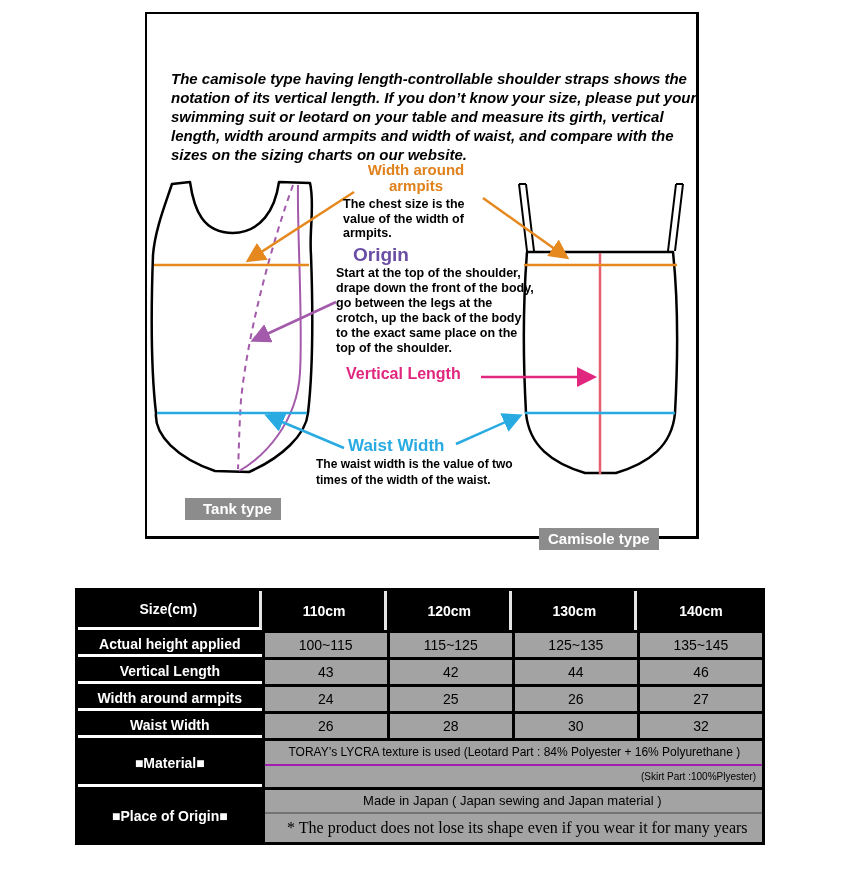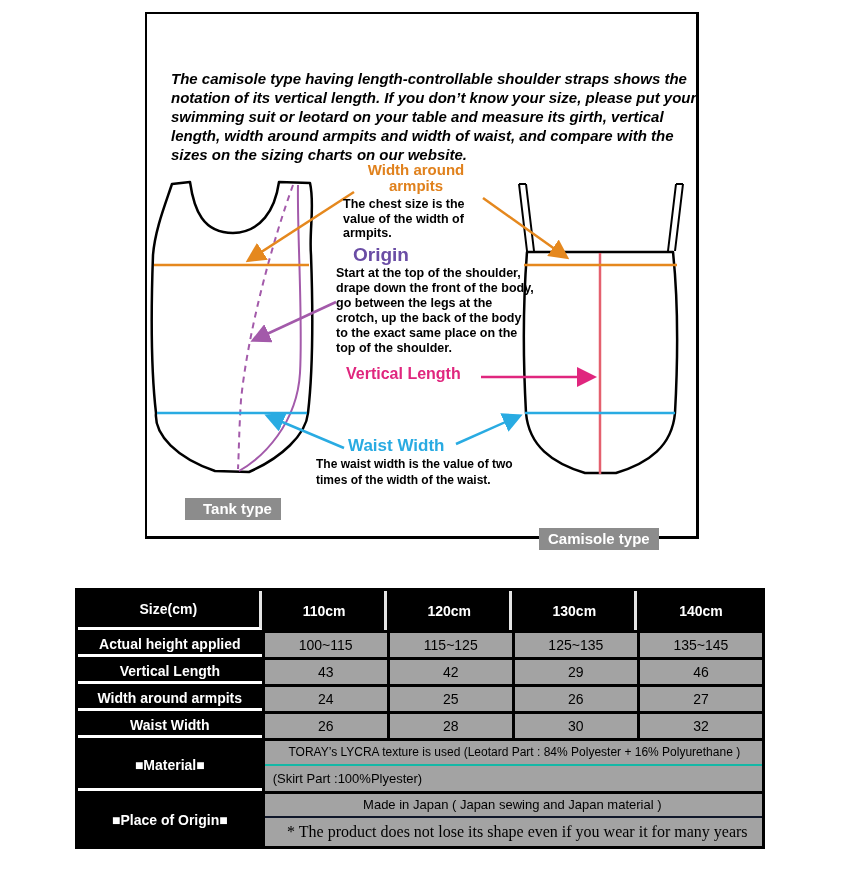--- a/index.html
+++ b/index.html
@@ -38,23 +38,23 @@
   .size-table th,.size-table td{font-size:14px;padding:0;}
   .size-table col.c-label{width:182px;}
   .size-table col.c-data{width:121px;}
   .size-table th{background:#000;color:#fff;font-weight:bold;}
   .size-table thead th{height:36px;}
   .size-table thead th.sep{border-right:3px solid #e5e5e5;}
   .size-table th.rowlabel{border-bottom:3px solid #fff;}
   .size-table tbody td{background:#a3a3a3;color:#000;text-align:center;height:21px;font-weight:normal;}
   .size-table tbody tr th{height:21px;}
   .mcell{background:#fff;text-align:left;}
-  .mline1{border-bottom:2px solid #14b8a6;padding:4px 6px 5px 8px;font-size:12px;}
-  .mline2{padding:5px 6px 5px 8px;text-align:left;font-size:13px;}
-  .oline1{border-bottom:2px solid #0f172a;padding:3px 6px 4px 4px;font-size:13px;}
+  .mline1{border-bottom:2px solid #a21caf;padding:4px 6px 5px 8px;font-size:12px;}
+  .mline2{padding:5px 6px 5px 8px;text-align:right;font-size:10px;}
+  .oline1{border-bottom:2px solid #737373;padding:3px 6px 4px 4px;font-size:13px;}
   .oline2{padding:5px 6px 5px 14px;font-size:16px;font-family:Liberation Serif, serif;}
   .biglabel{height:48px;}
 </style>
 </head>
 <body>
 
 <div class="page">
 
   <div class="info-box">
     <p class="intro">The camisole type having length-controllable shoulder straps shows the notation of its vertical length. If you don’t know your size, please put your swimming suit or leotard on your table and measure its girth, vertical length, width around armpits and width of waist, and compare with the sizes on the sizing charts on our website.</p>
@@ -139,21 +139,21 @@
         <th class="rowlabel">Actual height applied</th>
         <td>100~115</td>
         <td>115~125</td>
         <td>125~135</td>
         <td>135~145</td>
       </tr>
       <tr>
         <th class="rowlabel">Vertical Length</th>
         <td>43</td>
         <td>42</td>
-        <td>29</td>
+        <td>44</td>
         <td>46</td>
       </tr>
       <tr>
         <th class="rowlabel">Width around armpits</th>
         <td>24</td>
         <td>25</td>
         <td>26</td>
         <td>27</td>
       </tr>
       <tr>

